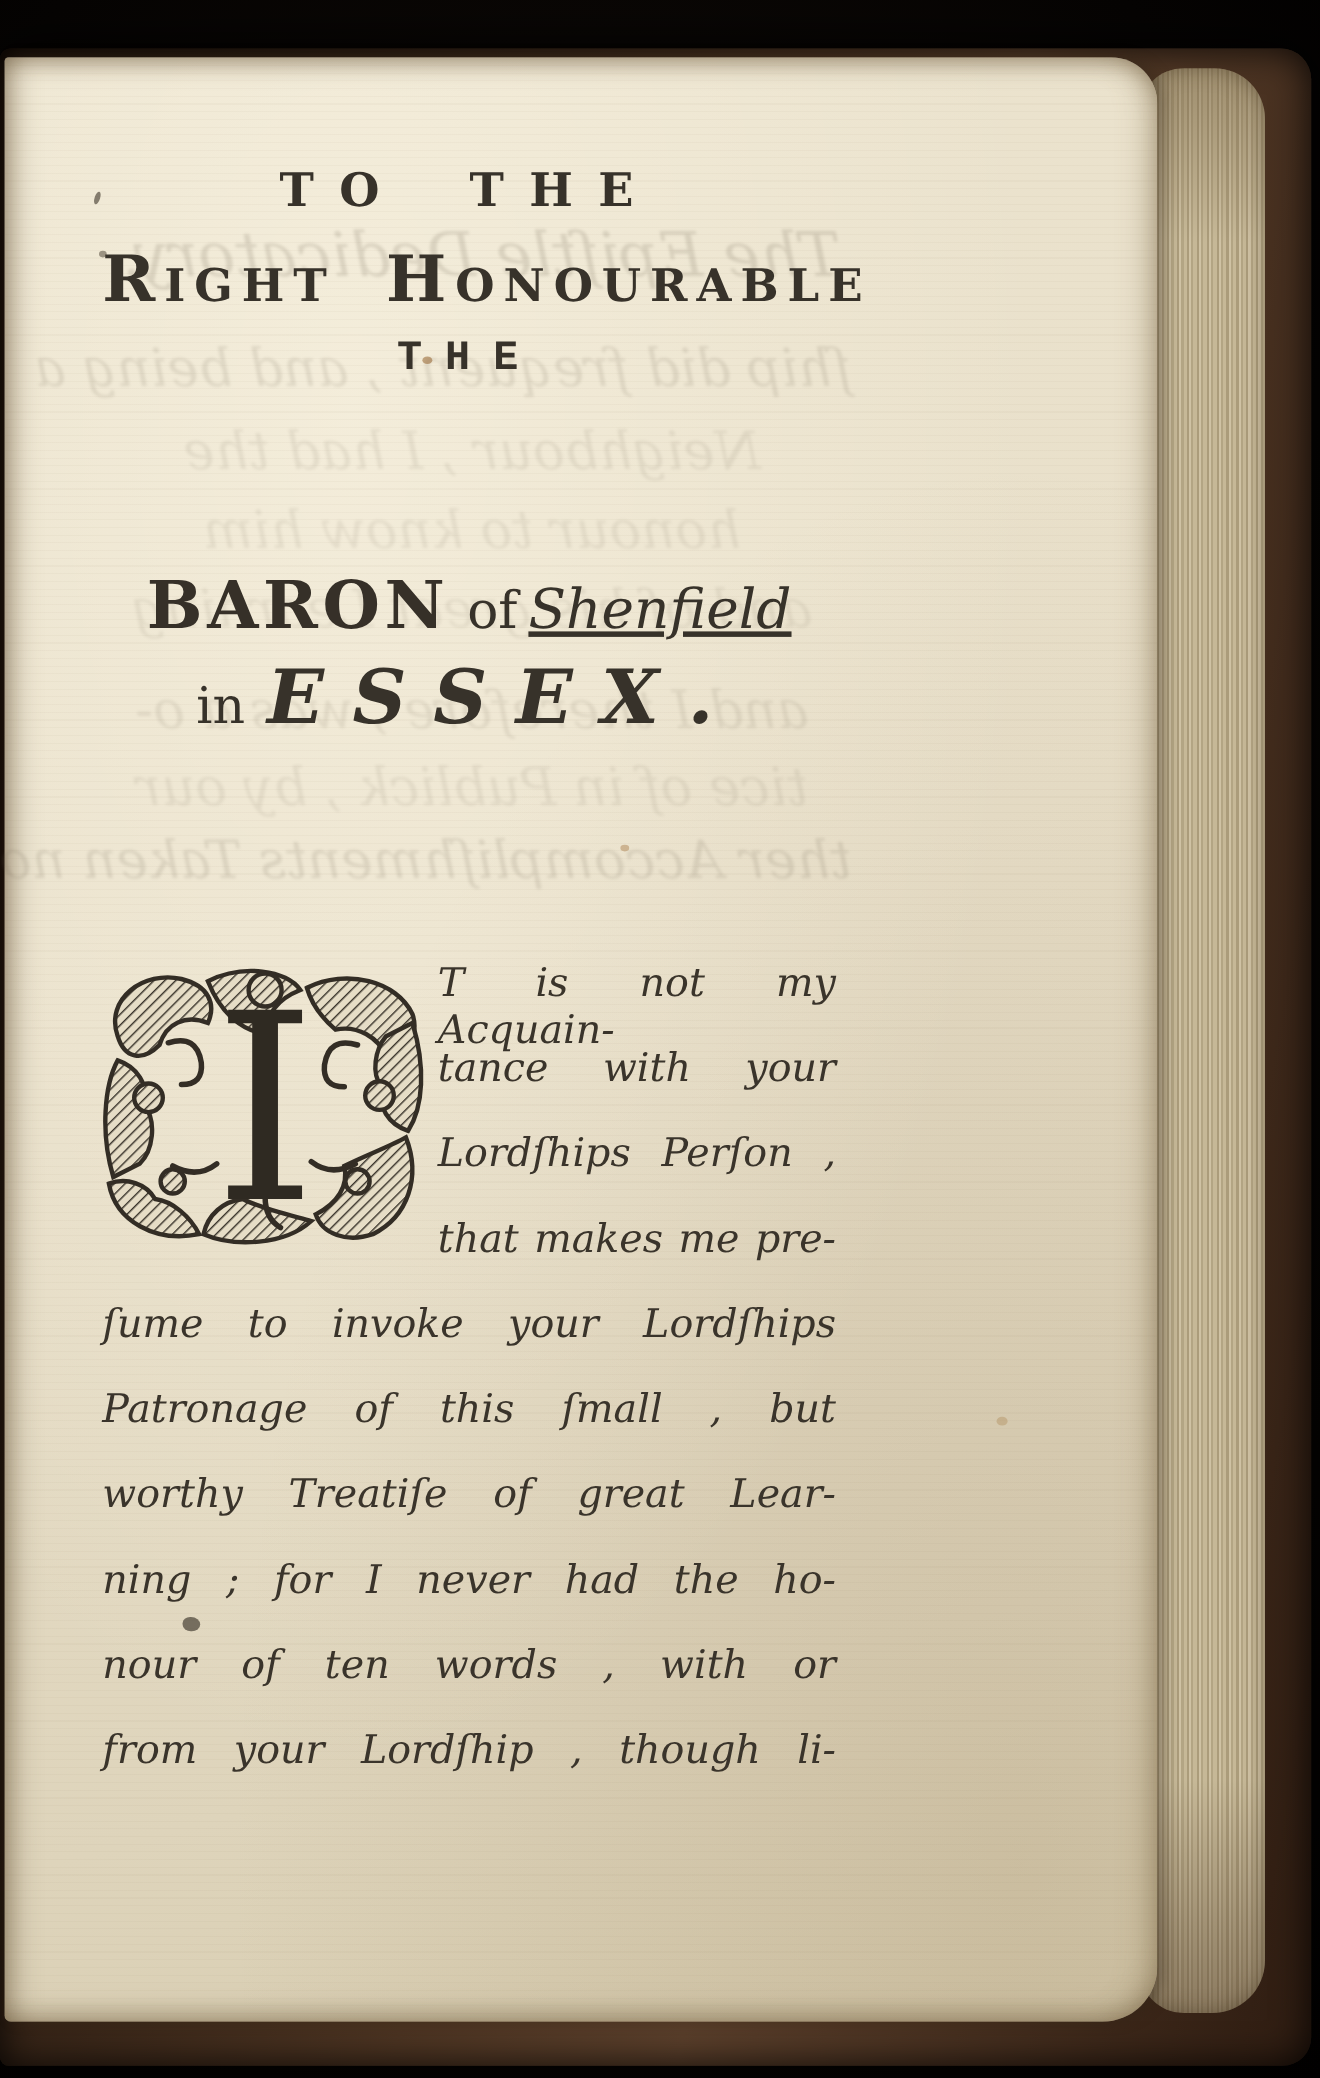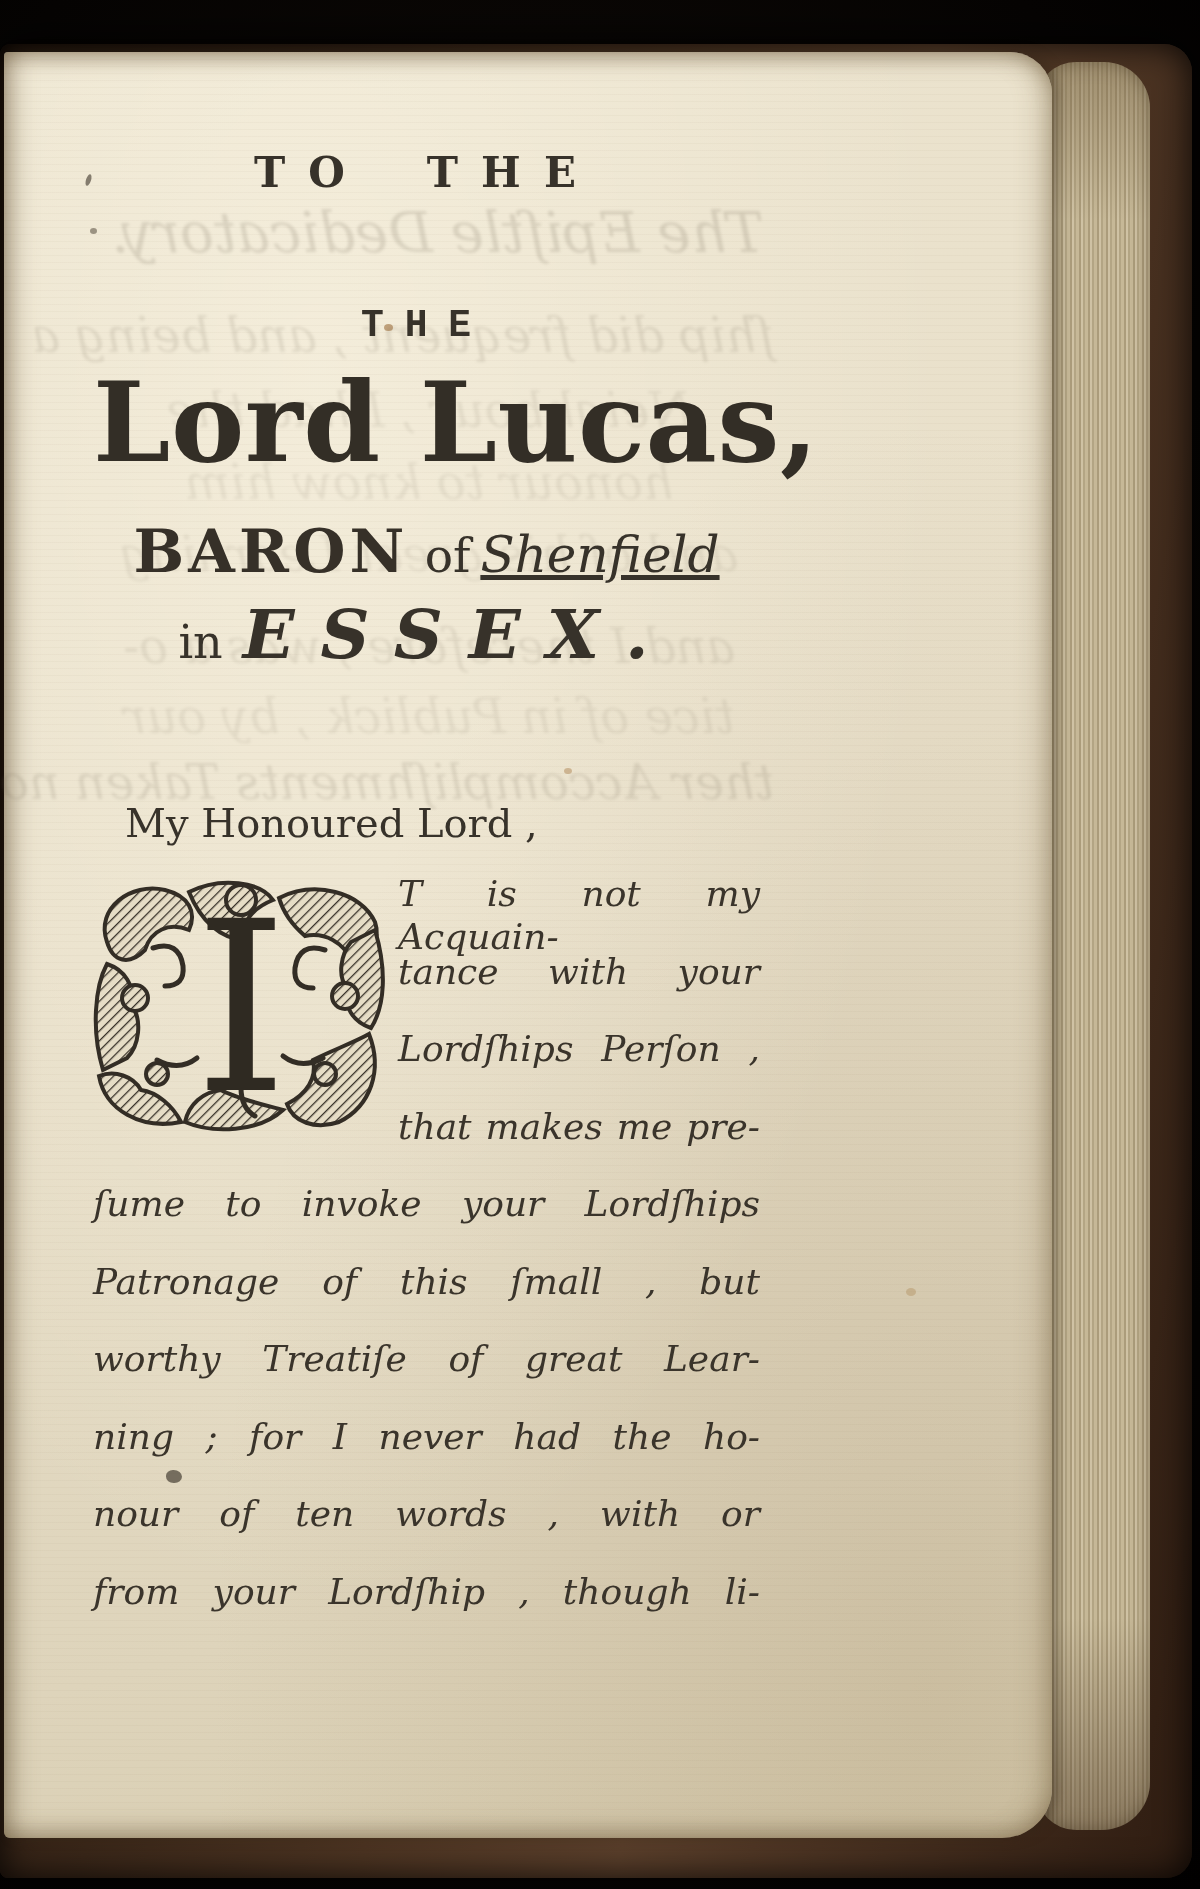--- a/index.html
+++ b/index.html
@@ -76,32 +76,31 @@
         <div class="ghost" style="top: 255px; left: 80px; width: 690px; font-size: 48px; opacity: 0.14;">ſhip did frequent , and being a</div>
         <div class="ghost" style="top: 330px; left: 80px; width: 690px; font-size: 48px; opacity: 0.11;">Neighbour , I had the</div>
         <div class="ghost" style="top: 402px; left: 80px; width: 690px; font-size: 48px; opacity: 0.1;">honour to know him</div>
         <div class="ghost" style="top: 474px; left: 80px; width: 690px; font-size: 48px; opacity: 0.1;">and of his great Learning</div>
         <div class="ghost" style="top: 566px; left: 80px; width: 690px; font-size: 48px; opacity: 0.12;">and I therefore , was a o-</div>
         <div class="ghost" style="top: 702px; left: 80px; width: 690px; font-size: 48px; opacity: 0.15;">ther Accompliſhments Taken no-</div>
         <div class="ghost" style="top: 636px; left: 80px; width: 690px; font-size: 48px; opacity: 0.1;">tice of in Publick , by our</div>
       </div>
 
     <div class="h h-tothe">TO THE</div>
+    <div class="h h-rh">Right Honourable</div>
     <div class="h h-the">THE</div>
-    <div class="h h-name">Lord Lucas,</div>
 
     <div class="h h-baron">
       <span class="caps">BARON</span><span class="mid">of</span><span class="ital">Shenfield</span>
     </div>
 
     <div class="h h-county">
       <span>in</span><span class="ital">ESSEX.</span>
     </div>
 
-    <div class="salutation">My Honoured Lord ,</div>
 
     <div class="dropcap">
       <svg width="295" height="254" viewBox="0 0 295 254">
         <defs>
           <pattern id="hatch" width="7" height="7" patternUnits="userSpaceOnUse" patternTransform="rotate(45)">
             <rect width="7" height="7" fill="#e6ddc6"></rect>
             <line x1="0" y1="0" x2="0" y2="7" stroke="#3a342b" stroke-width="2.6"></line>
           </pattern>
         </defs>
 

